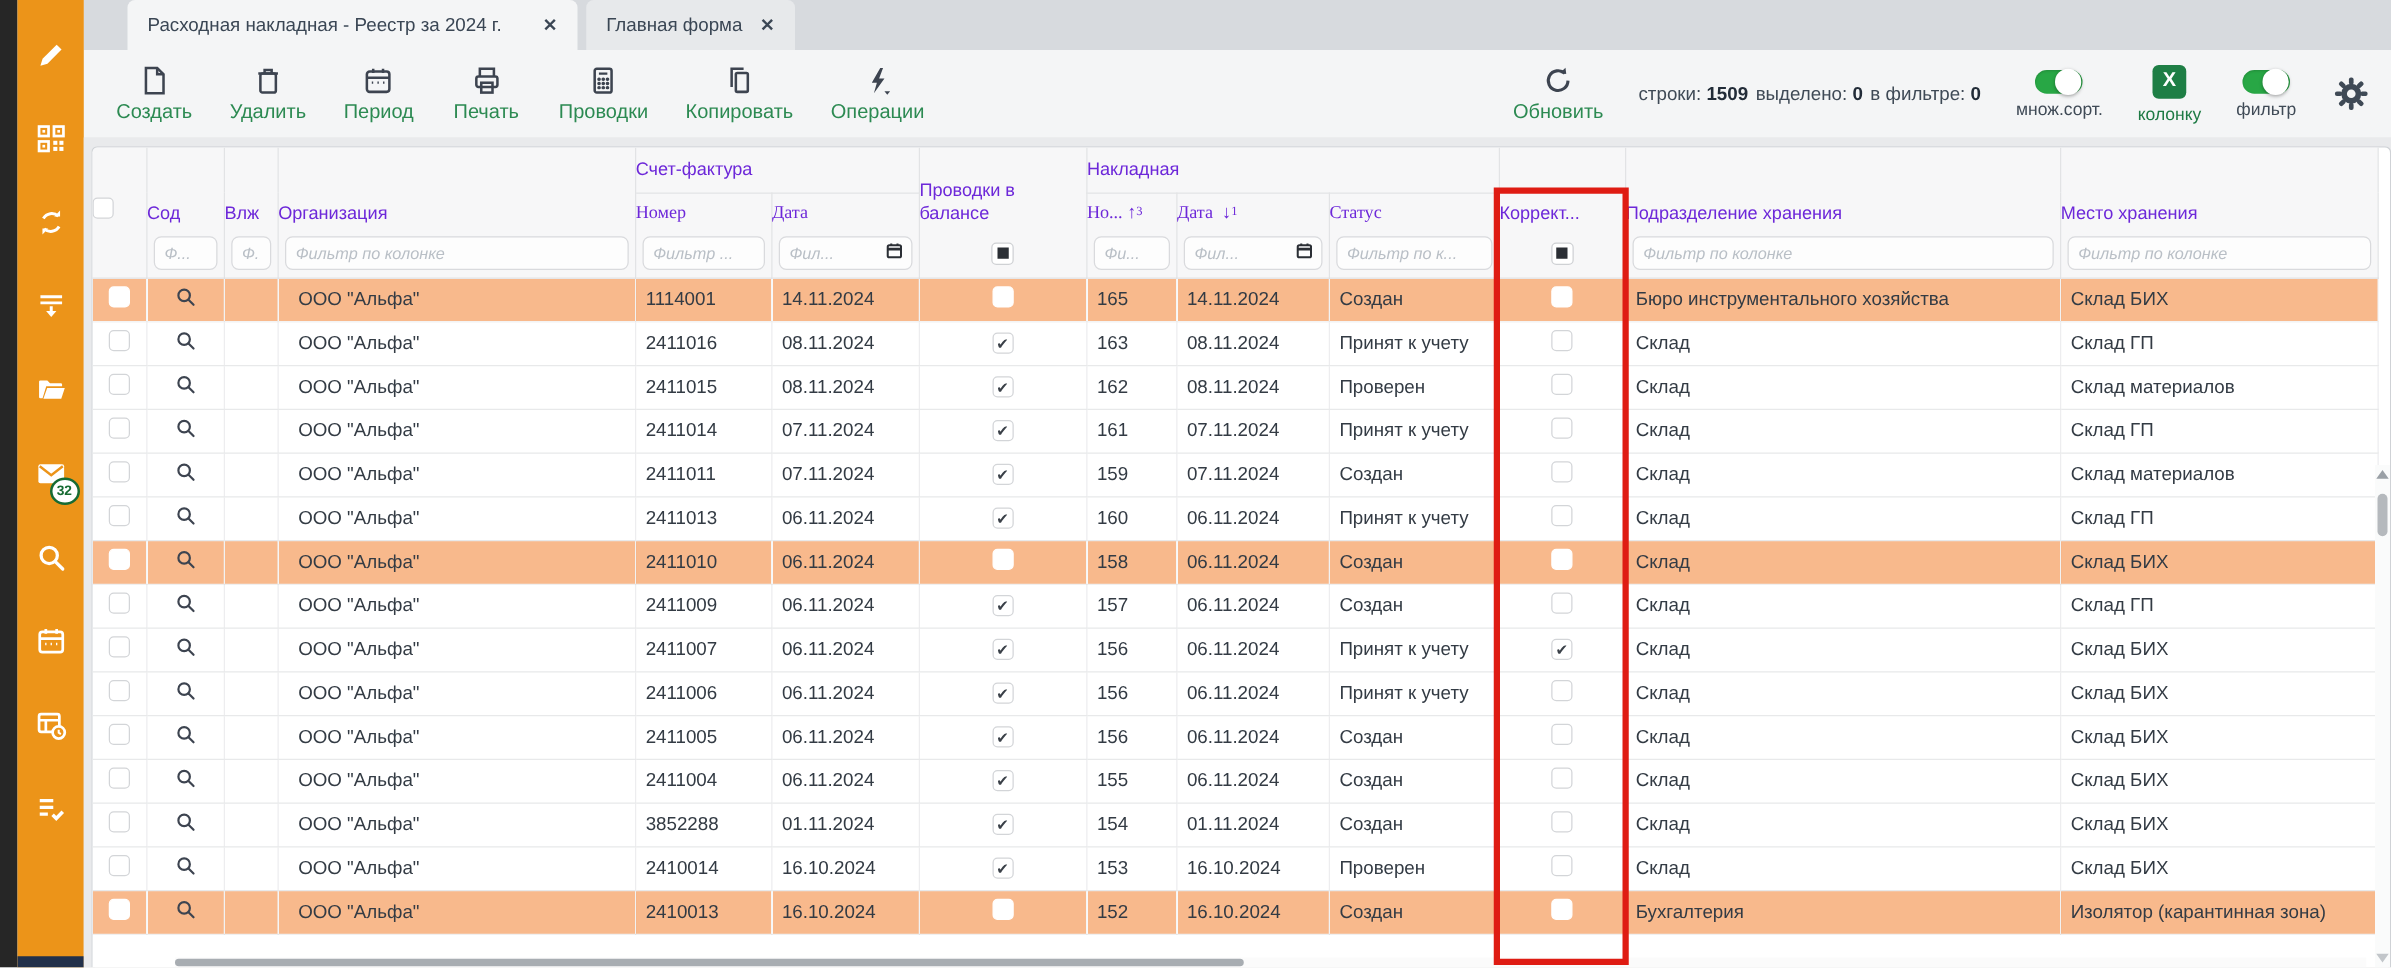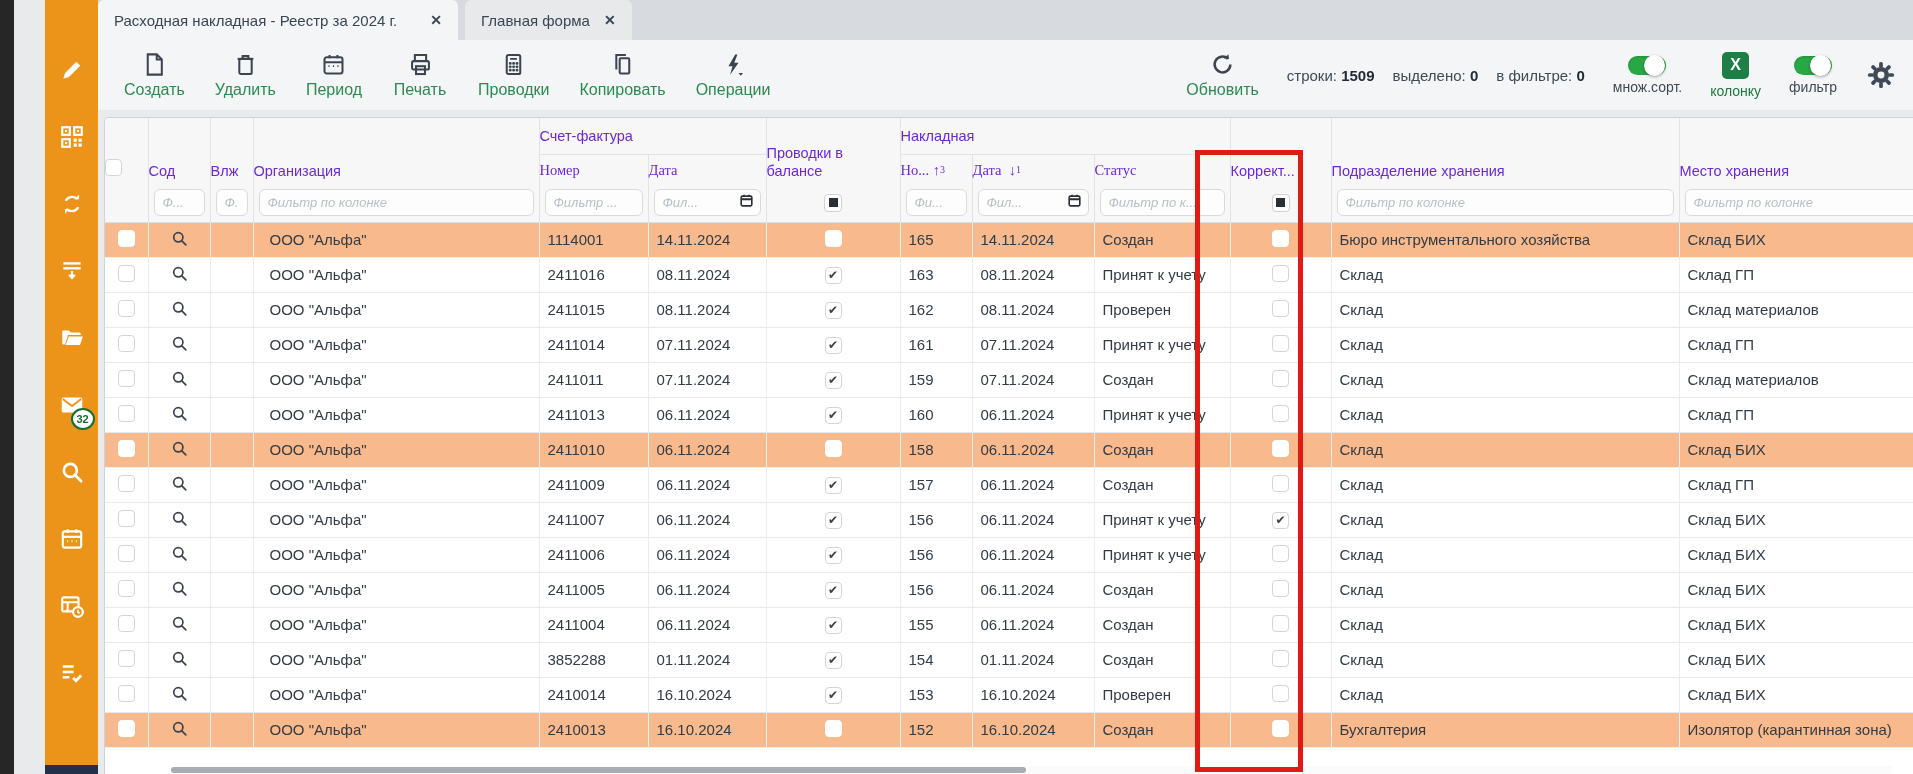--- a/index.html
+++ b/index.html
@@ -3,43 +3,43 @@
 <meta charset="utf-8">
 <style>
   * { box-sizing: border-box; margin: 0; padding: 0; }
   html,body { width:1913px; height:774px; overflow:hidden; }
   body { font-family:"Liberation Sans", sans-serif; background:#e9eaec; position:relative; }
 
   .app { display:flex; width:1913px; height:774px; }
 
   
   .edge { width:14px; background:#262626; height:100%; }
-  .sidebar { width:53px; background:#ec9419; height:100%; display:flex; flex-direction:column; align-items:center; padding-top:57px; gap:41px; position:relative; flex-shrink:0;margin-left:31px; }
+  .sidebar { width:53px; background:#ec9419; height:100%; display:flex; flex-direction:column; align-items:center; padding-top:31px; gap:41px; position:relative; flex-shrink:0; }
   .sb-ic { width:26px; height:26px; display:flex; align-items:center; justify-content:center; position:relative; cursor:pointer; }
   .sb-badge { position:absolute; right:-10px; bottom:-12px; width:24px; height:22px; background:#fff; border:2px solid #176b33; border-radius:50%; color:#176b33; font-size:11px; font-weight:bold; display:flex; align-items:center; justify-content:center; }
   .sb-bottom { position:absolute; bottom:0; left:0; width:100%; height:9px; background:#22304a; }
 
   
   .main { flex:1; display:flex; flex-direction:column; height:100%; min-width:0; }
 
   
-  .tabbar { height:40px; background:#d7dade; display:flex; align-items:flex-end; flex-shrink:0; }
+  .tabbar { height:40px; background:#d7dade; display:flex; align-items:flex-end; flex-shrink:0;padding-left:35px; }
   .tab { height:40px; display:flex; align-items:center; gap:14px; padding:0 16px; font-size:15px; color:#3a4654; border-radius:6px 6px 0 0; cursor:pointer; white-space:nowrap; }
   .tab.active { background:#f4f5f6; width:360px; }
   .tab.inactive { background:#e7e9eb; margin-left:7px; }
   .tab .close { font-size:14px; color:#3a4654; font-weight:bold; cursor:pointer; }
   .tab.active .lbl { flex:1; }
 
   
   .toolbar { height:70px; background:#f4f5f6; display:flex; align-items:center; padding:0 16px 0 26px; gap:30px; flex-shrink:0; }
   .tbtn { display:flex; flex-direction:column; align-items:center; gap:3px; cursor:pointer; min-width:56px; }
   .tbtn svg { display:block; }
   .tbtn .lbl { font-size:16px; color:#2c8a52; }
   .tb-right { margin-left:auto; display:flex; align-items:center; gap:28px; }
-  .stats { display:flex; gap:18px; font-size:15px; color:#3f4a56; white-space:nowrap; }
+  .stats { display:flex; gap:6px; font-size:15px; color:#3f4a56; white-space:nowrap; }
   .stats b { color:#222c38; }
   .toggle-box { display:flex; flex-direction:column; align-items:center; gap:4px; cursor:pointer; }
   .toggle-box .lbl { font-size:14px; color:#3f4a56; }
   .toggle-box .lbl.green { color:#1d7a44; }
   .switch { width:38px; height:19px; border-radius:10px; background:#28a745; position:relative; box-shadow:inset 0 1px 2px rgba(0,0,0,.15); }
   .switch .knob { position:absolute; right:1px; top:-1px; width:21px; height:21px; background:#fff; border-radius:50%; box-shadow:0 1px 3px rgba(0,0,0,.35); }
   .xls { width:27px; height:27px; background:#1e7e45; border-radius:5px; color:#fff; font-weight:bold; font-size:16px; display:flex; align-items:center; justify-content:center; }
   .gear { cursor:pointer; display:flex; }
 
   

